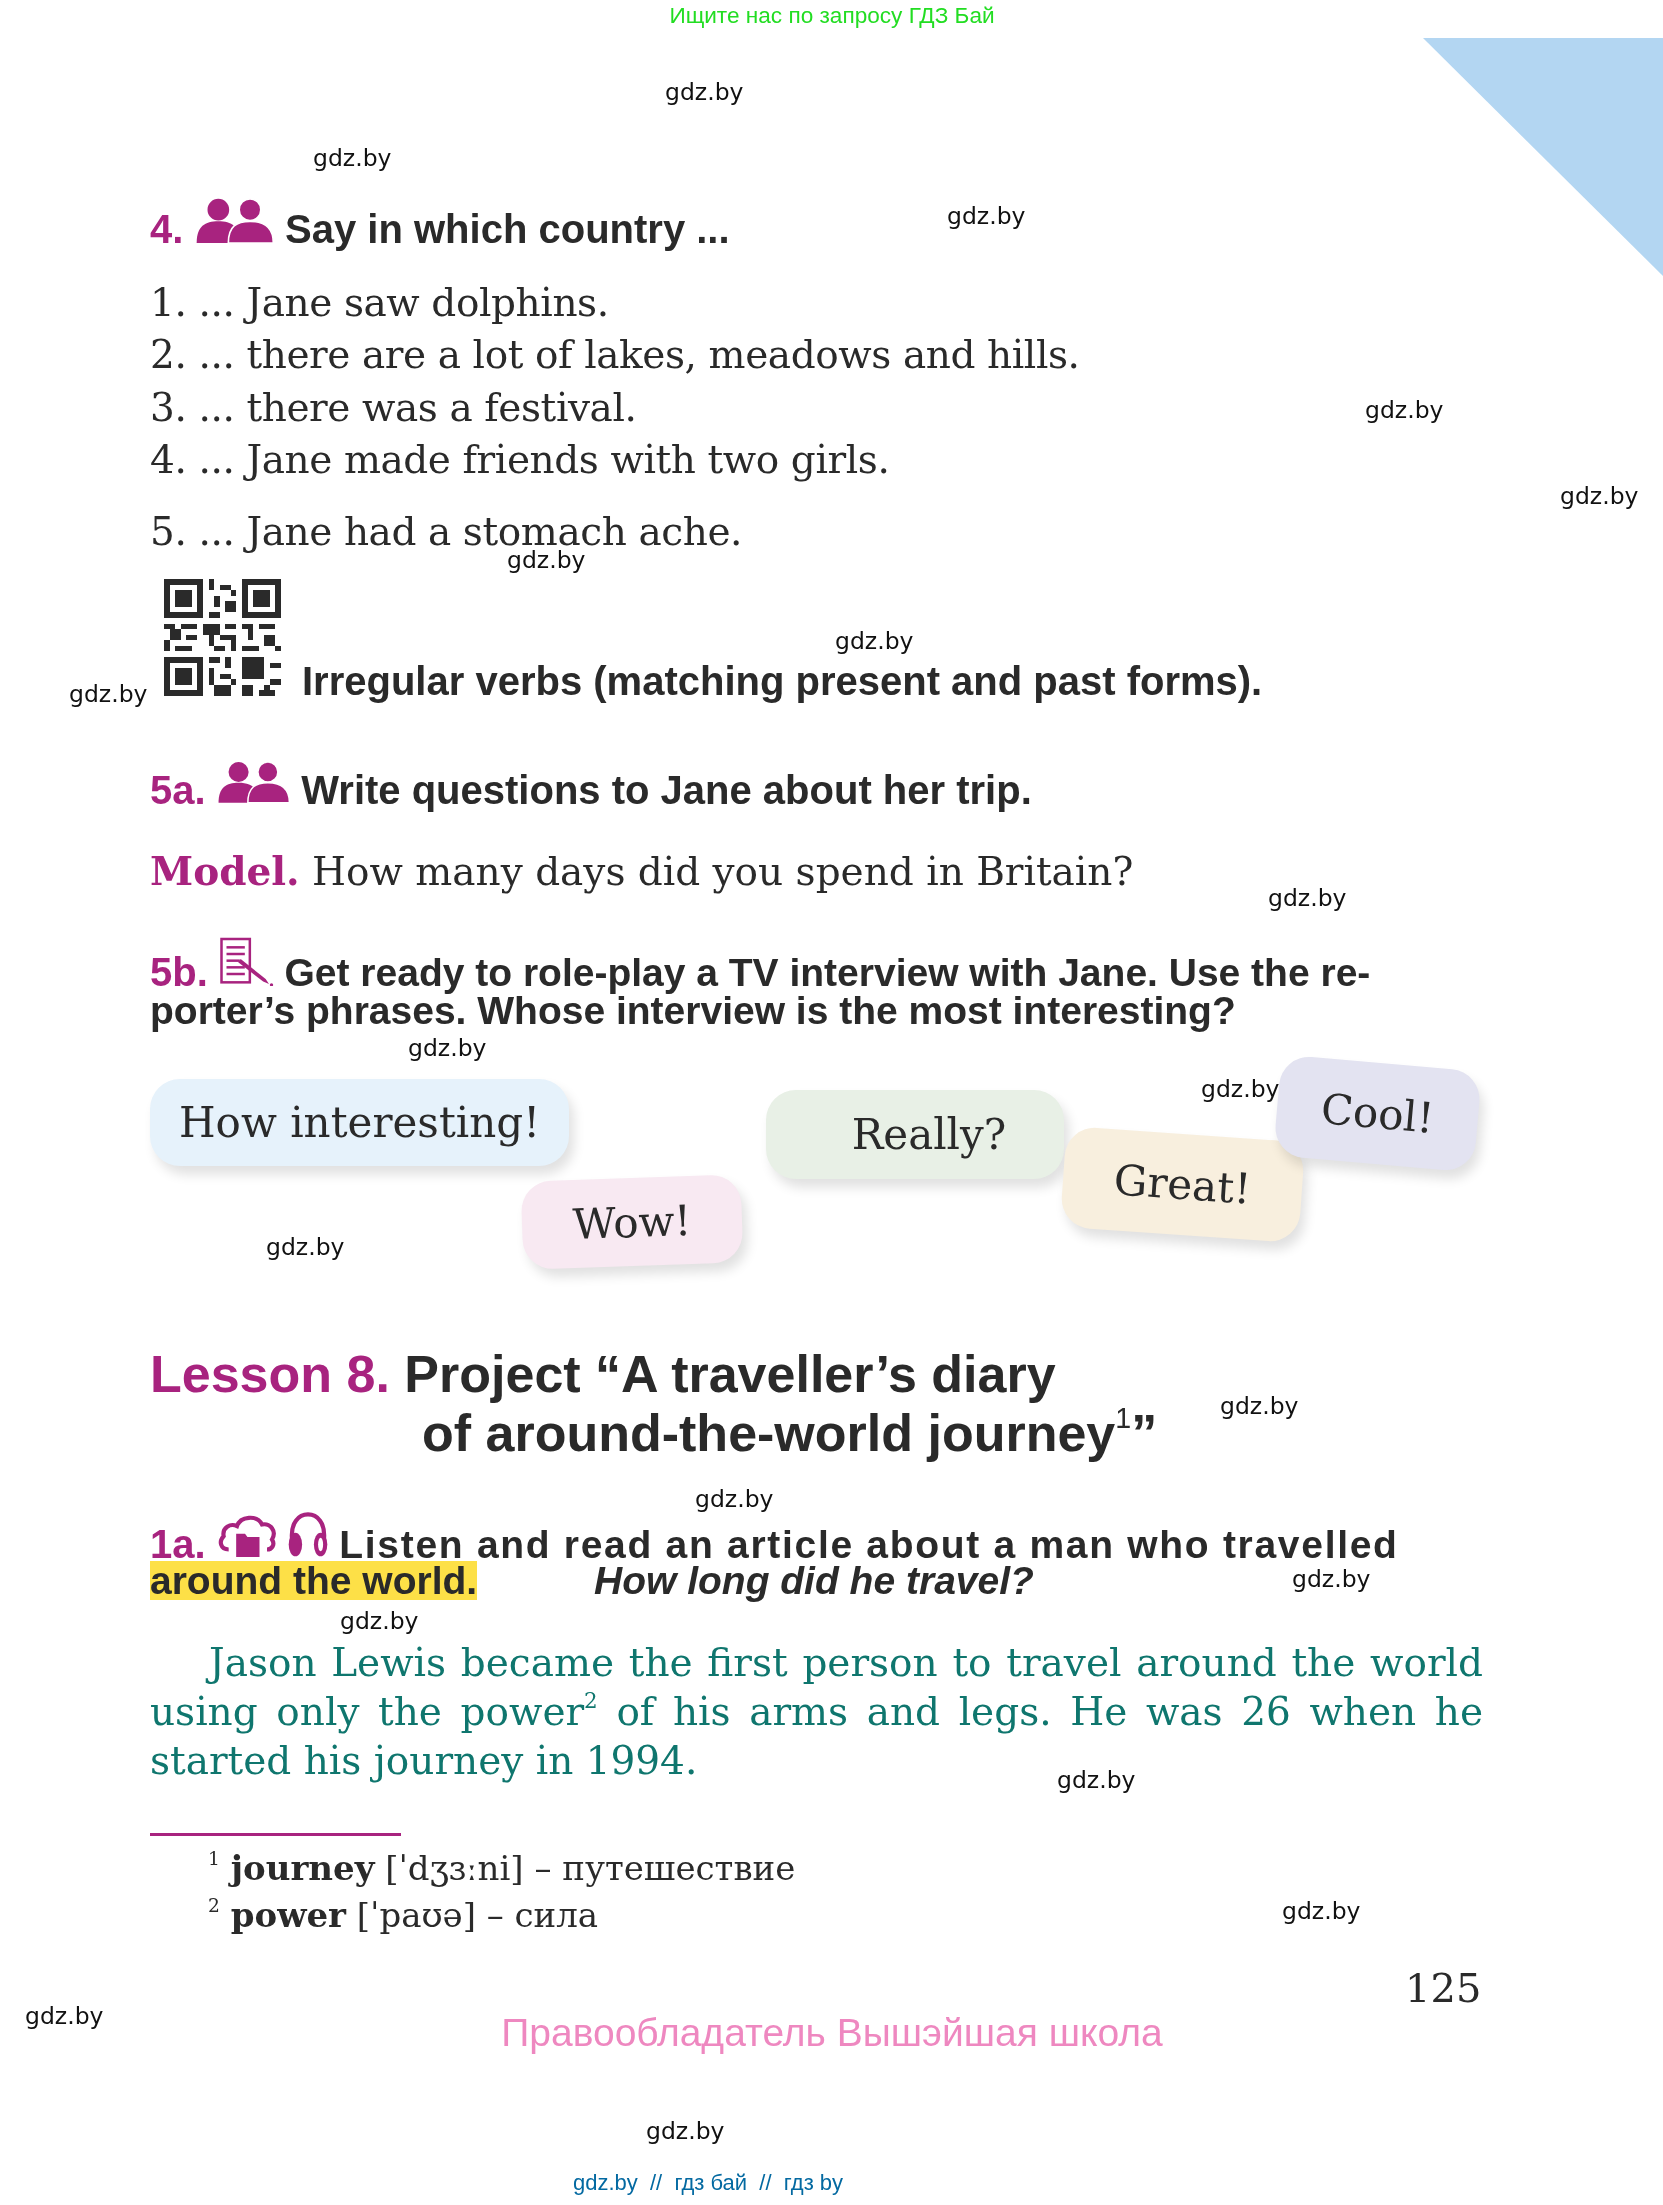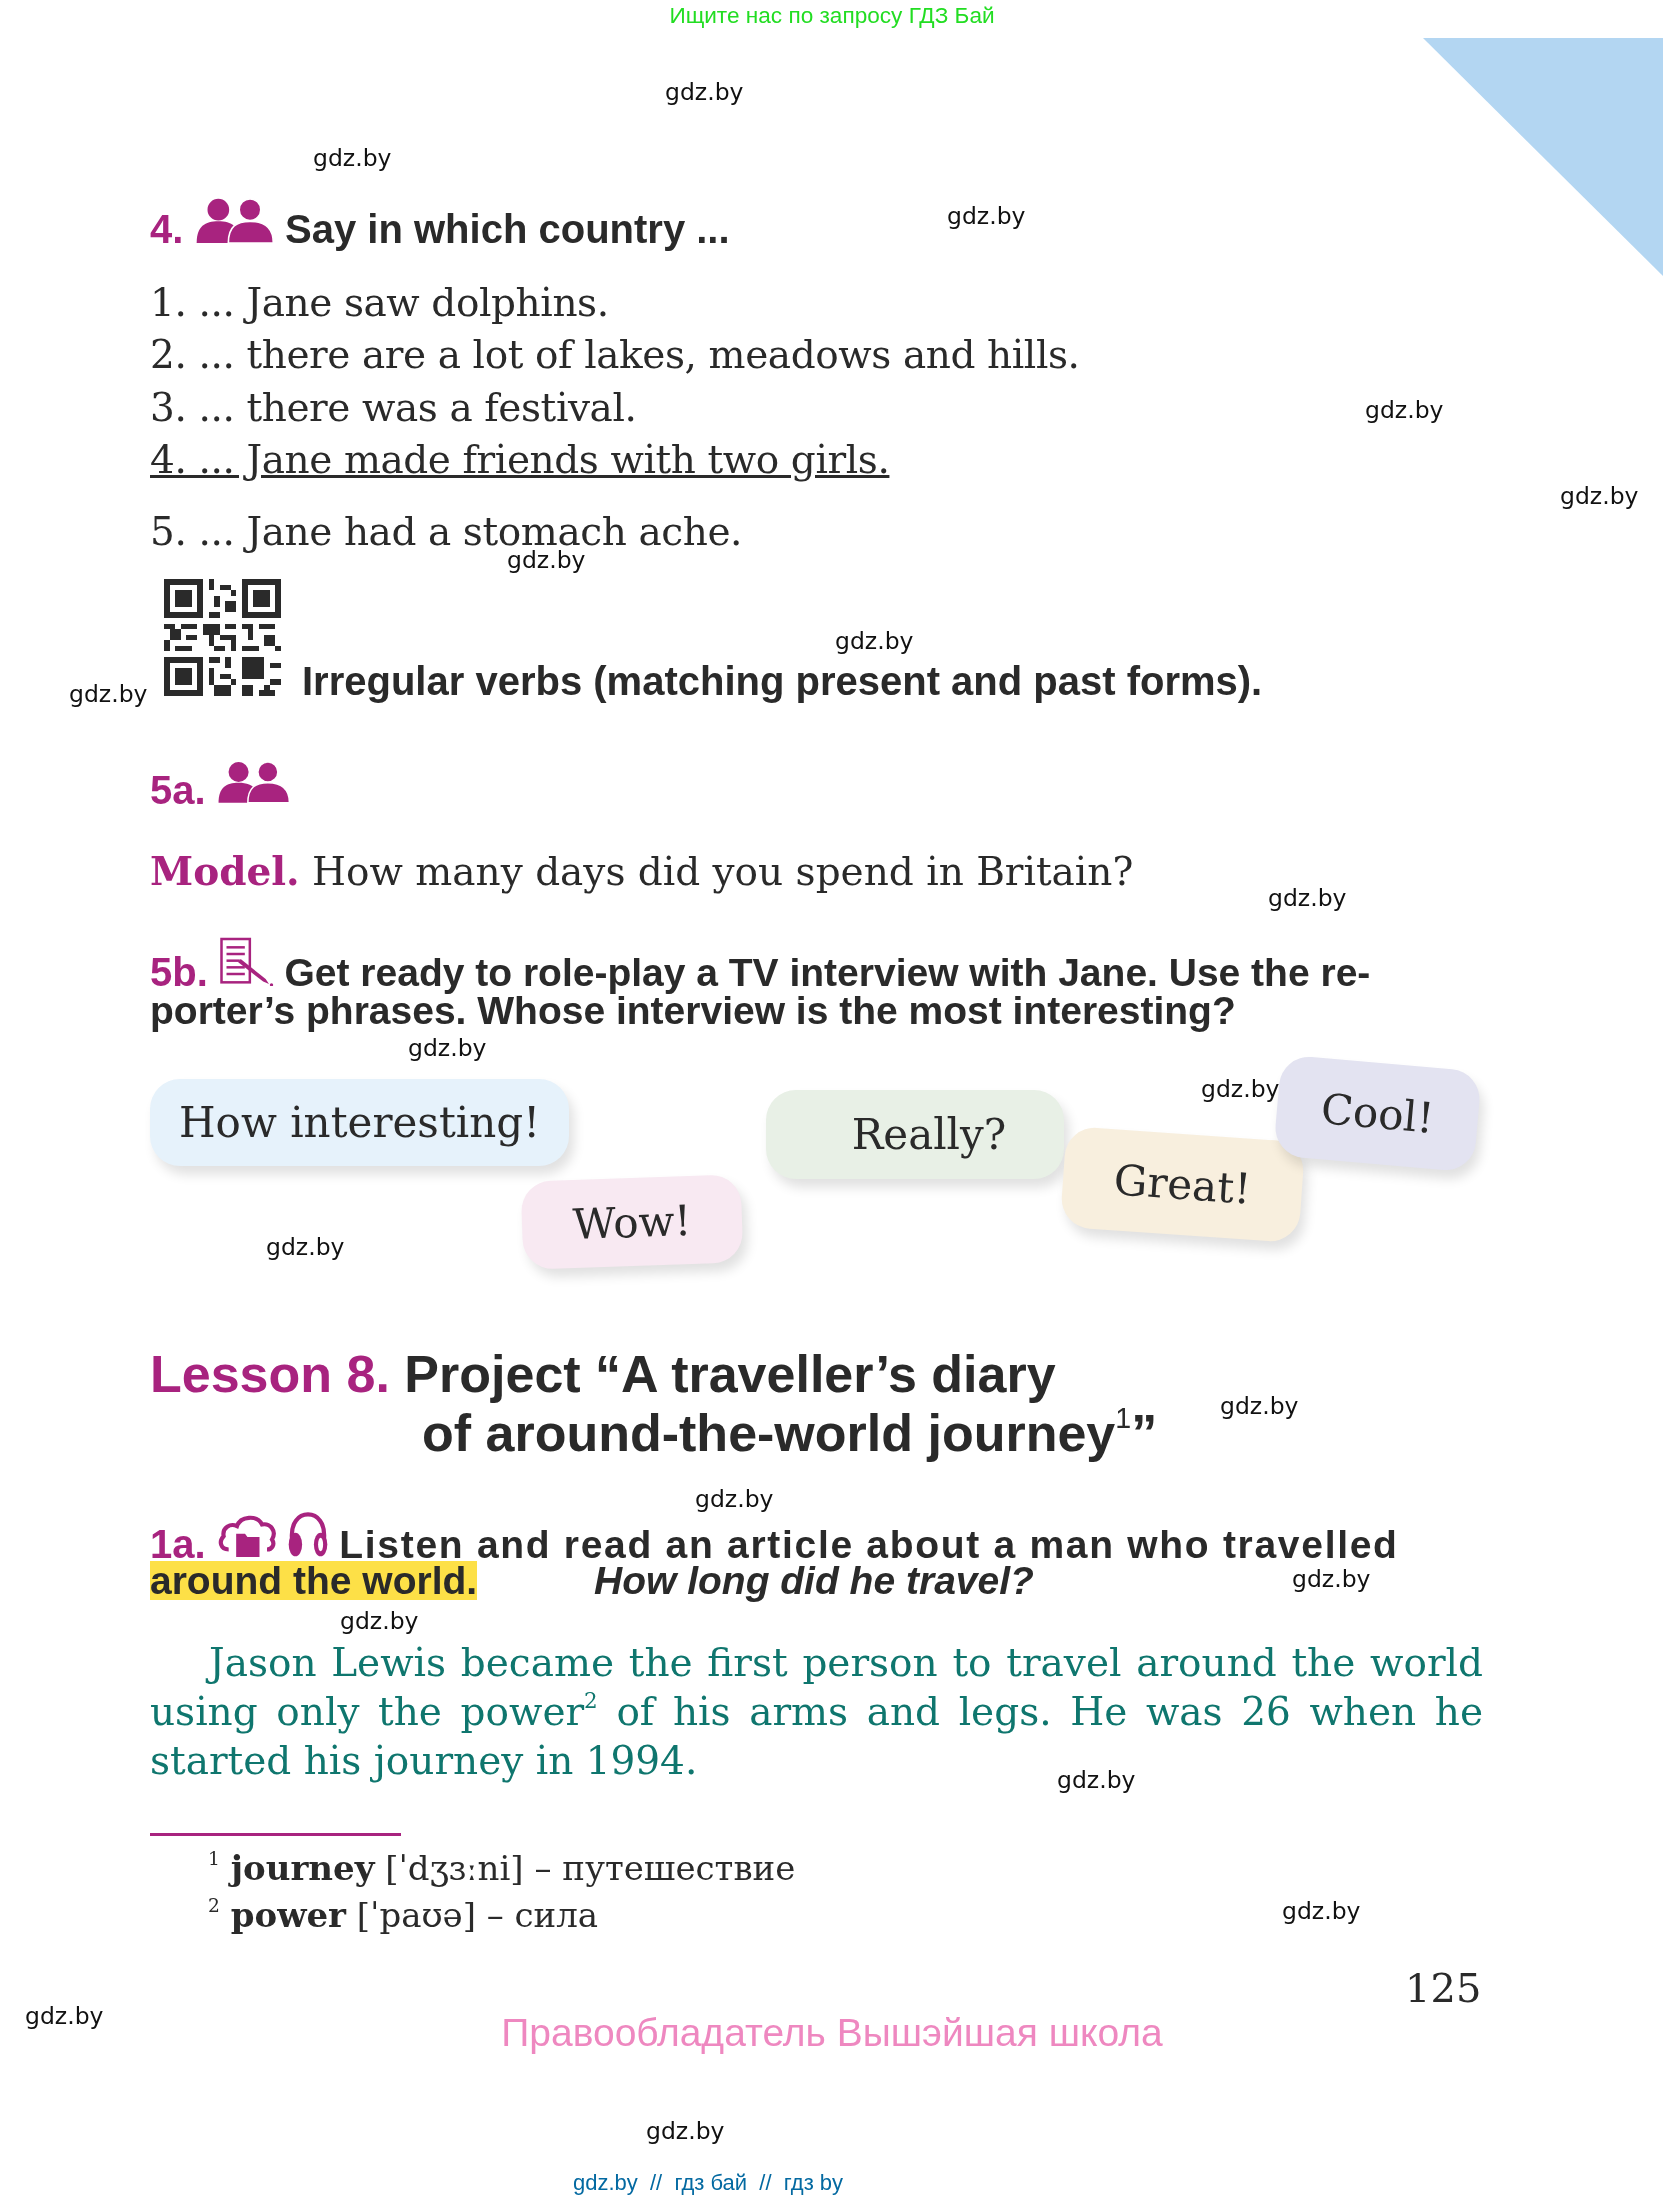--- a/index.html
+++ b/index.html
@@ -62,21 +62,21 @@
       <circle cx="66" cy="14" r="13" fill="#a8237f" stroke="#fff" stroke-width="2"></circle>
       <path d="M40 54 C40 34 50 28 66 28 C82 28 94 34 94 54 Z" fill="#a8237f" stroke="#fff" stroke-width="2"></path>
     </svg>
   </span>
   <span>Say in which country ...</span>
 </div>
 
 <div class="list-item" style="top:283px;text-align:center;">1. ... Jane saw dolphins.</div>
 <div class="list-item" style="top:335px;">2. ... there are a lot of lakes, meadows and hills.</div>
 <div class="list-item" style="top:388px;">3. ... there was a festival.</div>
-<div class="list-item" style="top:440px;text-decoration:underline;">4. ... Jane made friends with two girls.</div>
+<div class="list-item" style="top:440px;">4. ... Jane made friends with two girls.</div>
 <div class="list-item" style="top:512px;">5. ... Jane had a stomach ache.</div>
 
 <div class="abs" style="left:164px; top:579px; width:117px; height:117px;">
   <svg width="117" height="117" viewBox="0 0 21 21" shape-rendering="crispEdges">
     <rect width="21" height="21" fill="#fff"></rect>
     <g fill="#2a2a2a">
       <rect x="0" y="0" width="7" height="1"></rect>
         <rect x="0" y="6" width="7" height="1"></rect>
         <rect x="0" y="0" width="1" height="7"></rect>
         <rect x="6" y="0" width="1" height="7"></rect>
@@ -142,20 +142,21 @@
 <div class="ex-head" style="top:760px;">
   <span class="num">5a.</span>
   <span class="icon-mag">
     <svg width="74" height="44" viewBox="0 0 96 54">
       <circle cx="28" cy="14" r="13" fill="#a8237f"></circle>
       <path d="M2 54 C2 34 12 28 28 28 C44 28 54 34 54 54 Z" fill="#a8237f"></path>
       <circle cx="66" cy="14" r="13" fill="#a8237f" stroke="#fff" stroke-width="2"></circle>
       <path d="M40 54 C40 34 50 28 66 28 C82 28 94 34 94 54 Z" fill="#a8237f" stroke="#fff" stroke-width="2"></path>
     </svg>
   </span>
+  <span>Write questions to Jane about her trip.</span>
 </div>
 
 <div class="serif-line" style="top:852px;">
   <span class="model-label">Model.</span>
   <span>How many days did you spend in Britain?</span>
 </div>
 
 <div class="ex-head" style="top:937px;">
   <span class="num">5b.</span>
   <span class="icon-mag">

